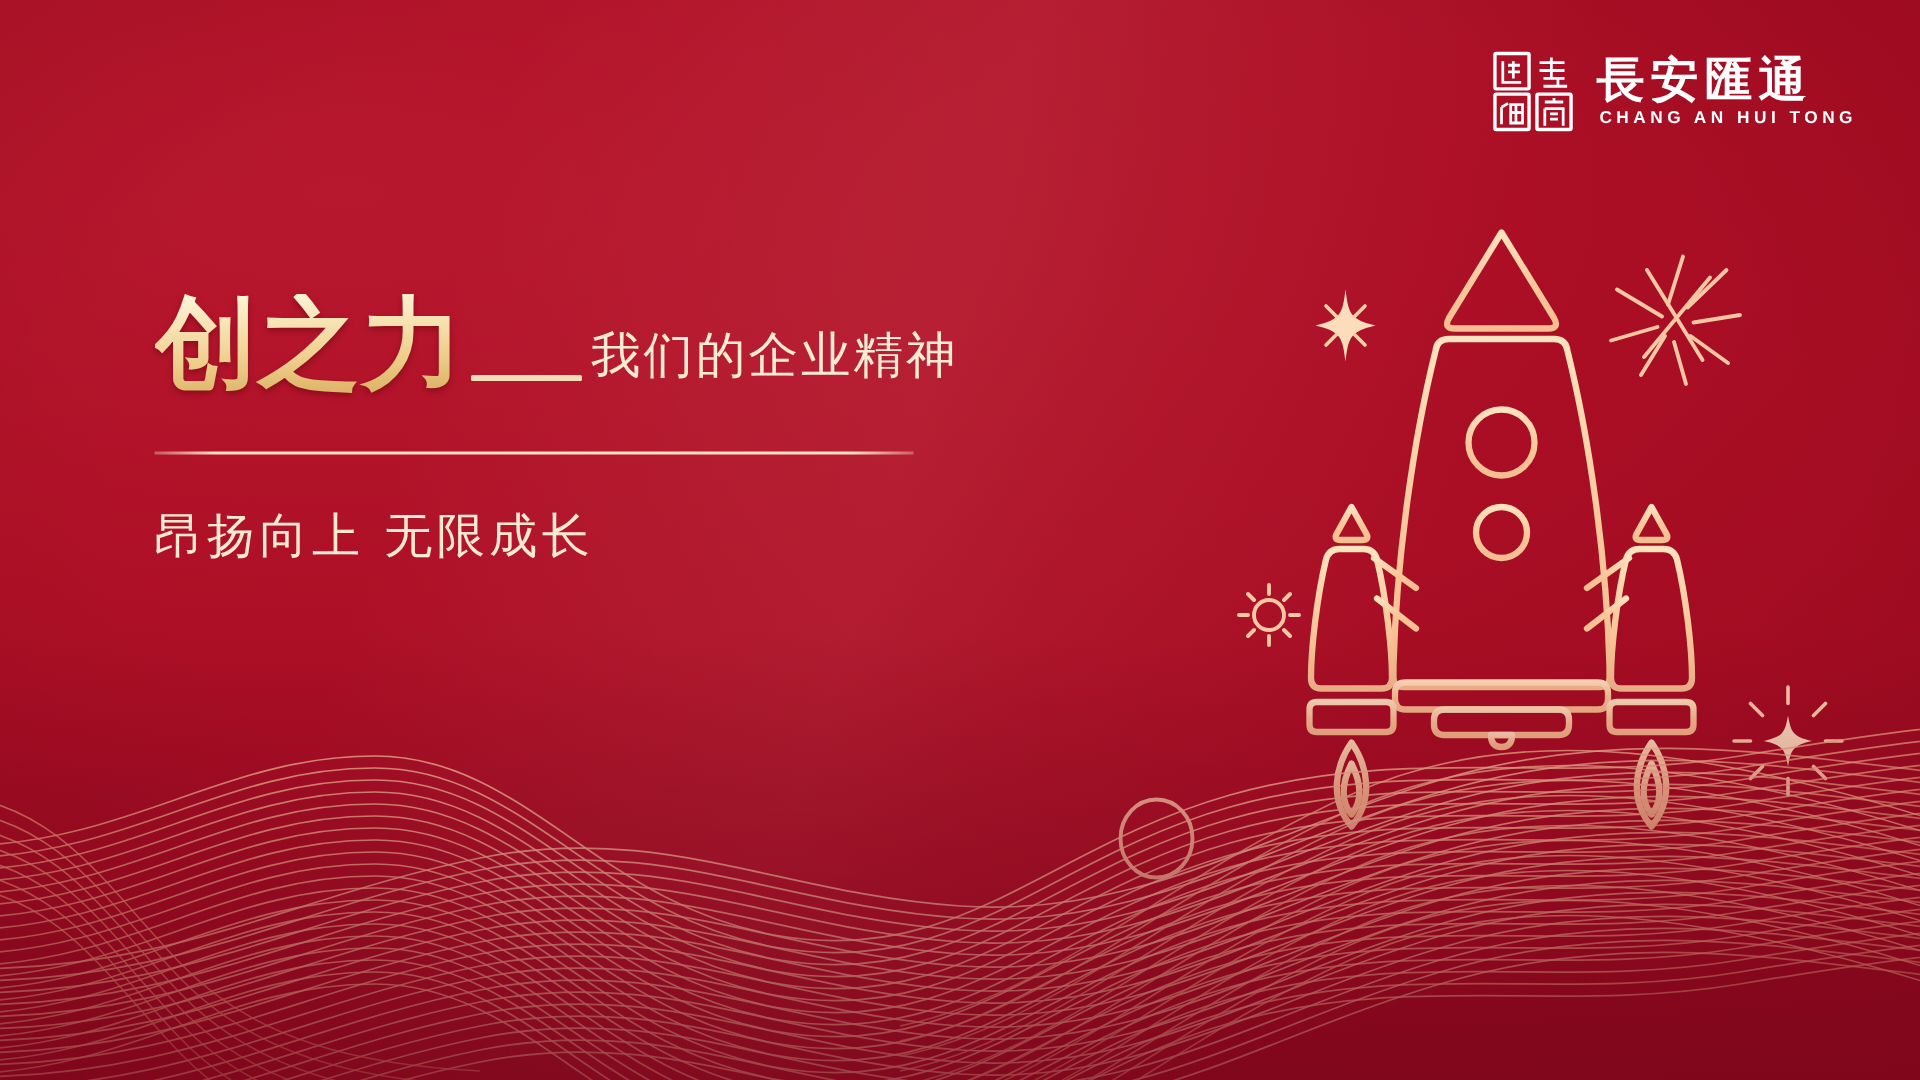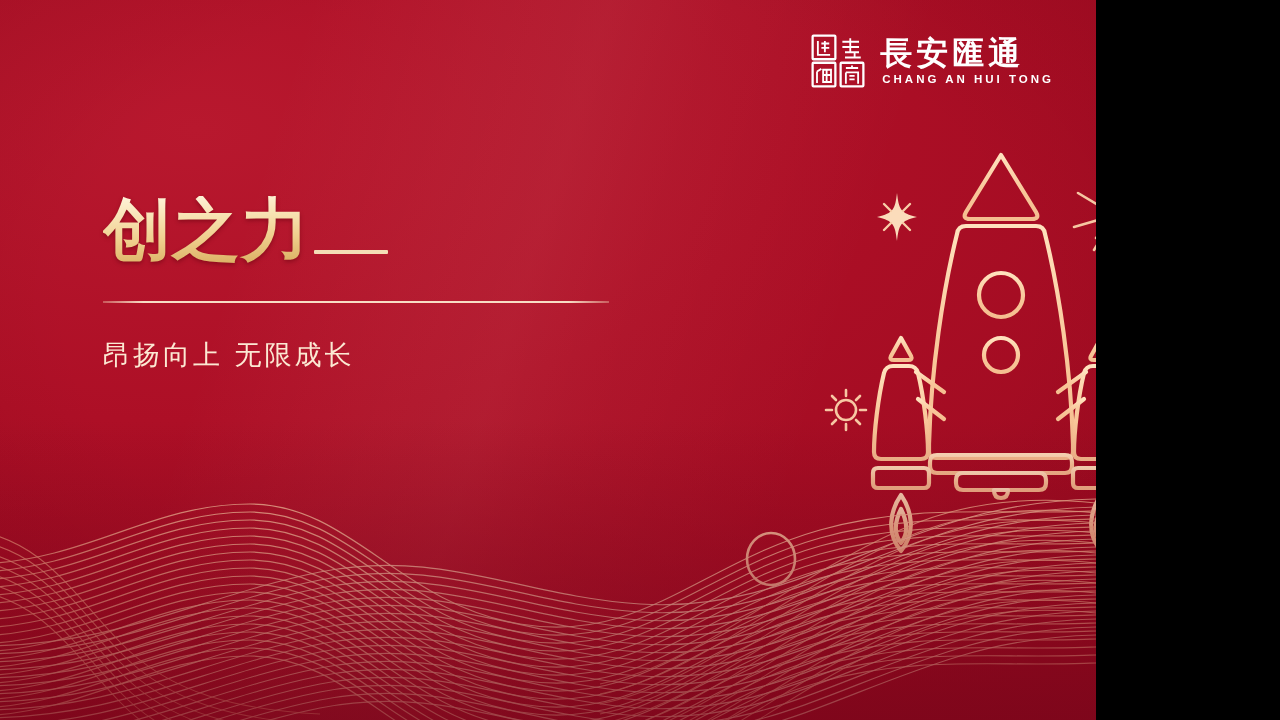--- a/index.html
+++ b/index.html
@@ -3,21 +3,21 @@
 <meta charset="utf-8">
 <title>Corporate Spirit Slide</title>
 <style>
   html, body {
     margin: 0;
     padding: 0;
     background: #000;
   }
   .slide {
     position: relative;
-    width: 1096px;
+    width: 1280px;
     height: 720px;
     overflow: hidden;
     font-family: "Liberation Sans", "DejaVu Sans", sans-serif;
     background: #4c1d95;
   }
 
   
   .bg-base {
     position: absolute;
     inset: 0;
@@ -151,21 +151,21 @@
     height: 2px;
     background: linear-gradient(90deg,
         rgba(247,220,185,0.35) 0%,
         rgba(252,232,205,0.95) 8%,
         rgba(252,232,205,0.95) 92%,
         rgba(247,220,185,0.35) 100%);
   }
   .tagline {
     margin-top: 38px;
     font-family: "DejaVu Sans", "Liberation Sans", sans-serif;
-    font-size: 27px;
+    font-size: 32px;
     font-weight: 400;
     letter-spacing: 3px;
     color: #FCE9D3;
     line-height: 1;
     white-space: nowrap;
   }
 </style>
 </head>
 <body>
 
@@ -390,18 +390,19 @@
     <div class="logo-words">
       <div class="logo-cn">長安匯通</div>
       <div class="logo-en">CHANG AN HUI TONG</div>
     </div>
   </div>
 
   <div class="headline">
     <div class="title-row">
       <span class="title-main">创之力</span>
       <span class="title-dash"></span>
+      <span class="title-sub">我们的企业精神</span>
     </div>
     <div class="rule"></div>
     <div class="tagline">昂扬向上  无限成长</div>
   </div>
 
 </div>
 
 </body></html>

